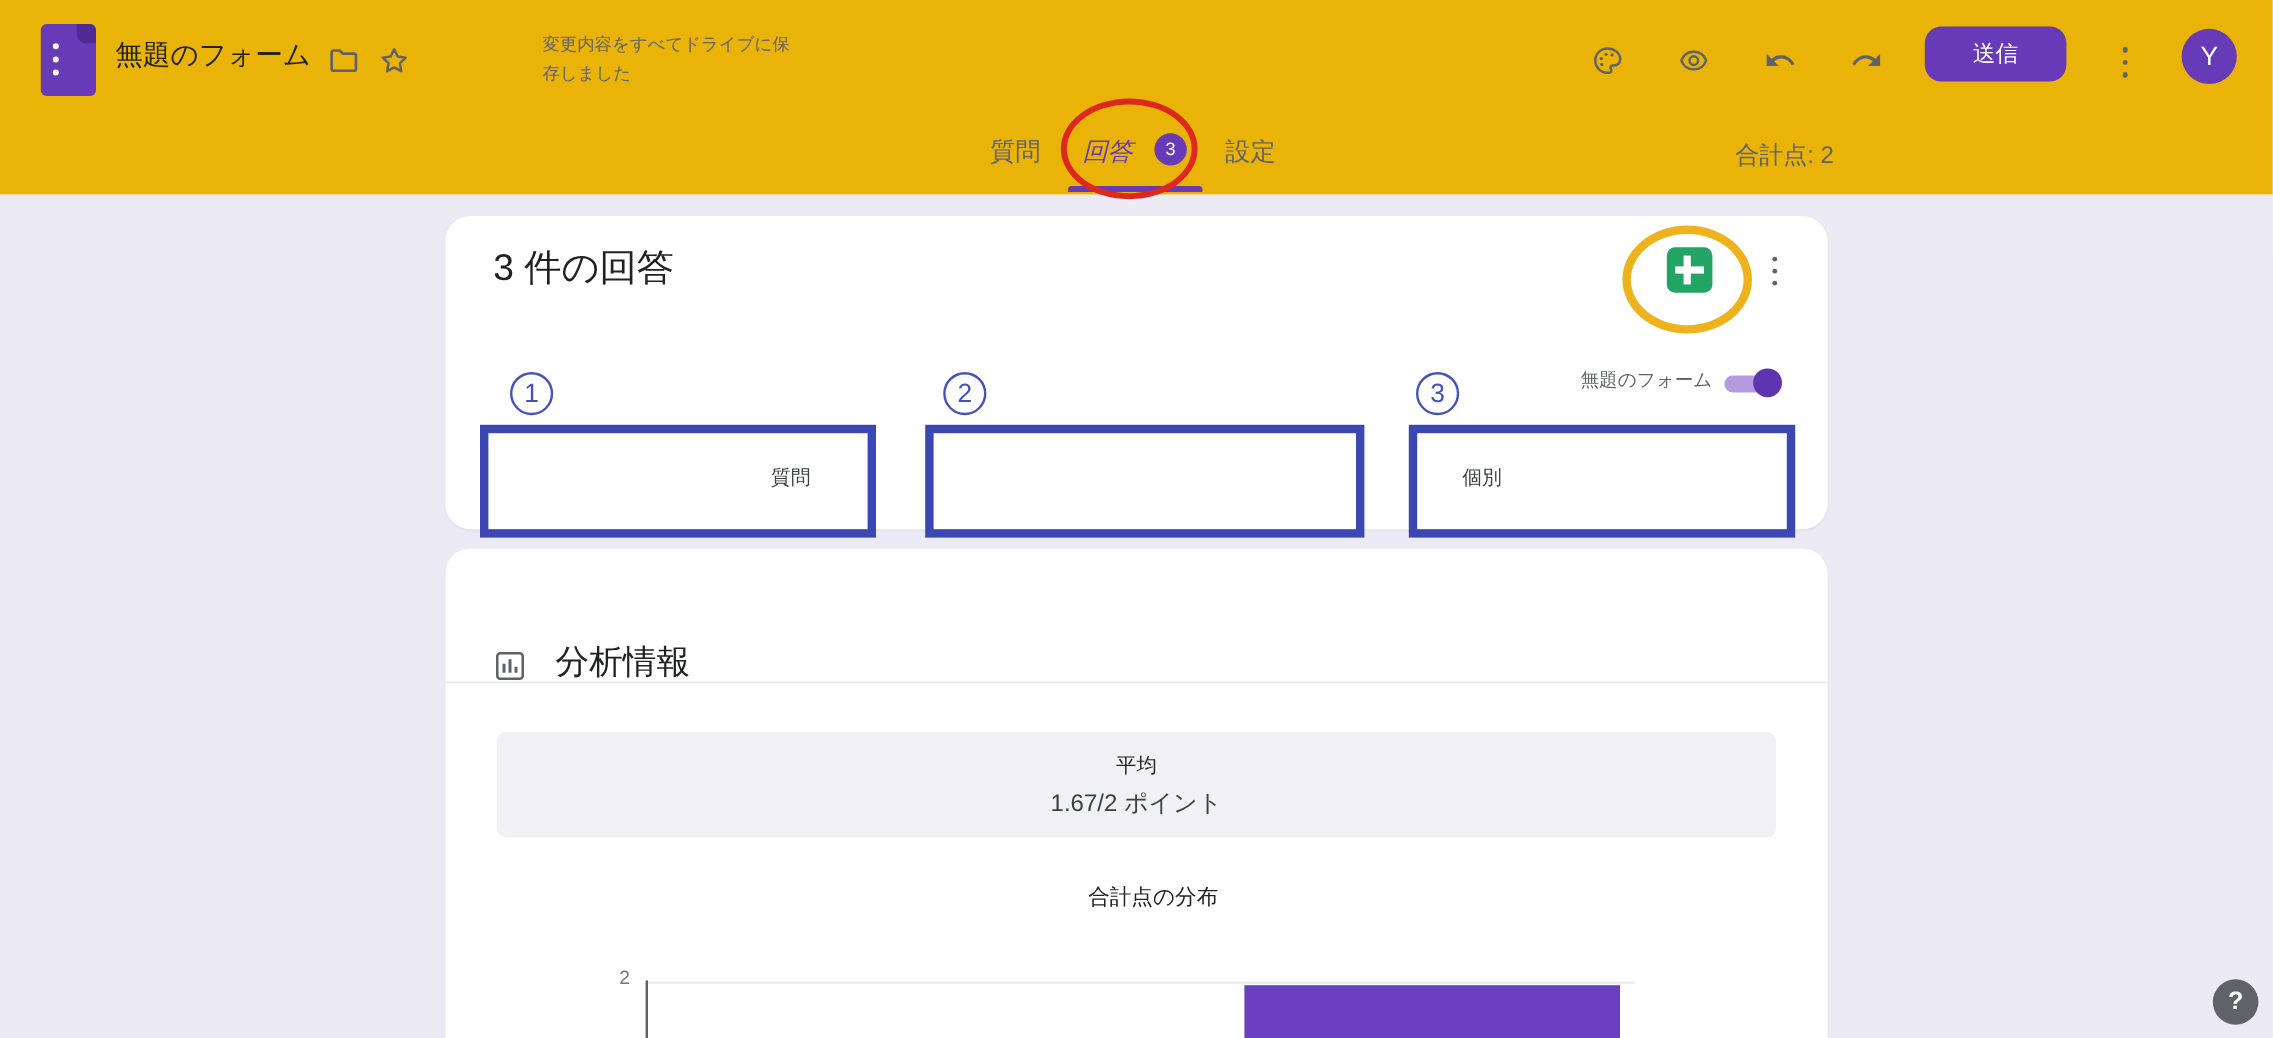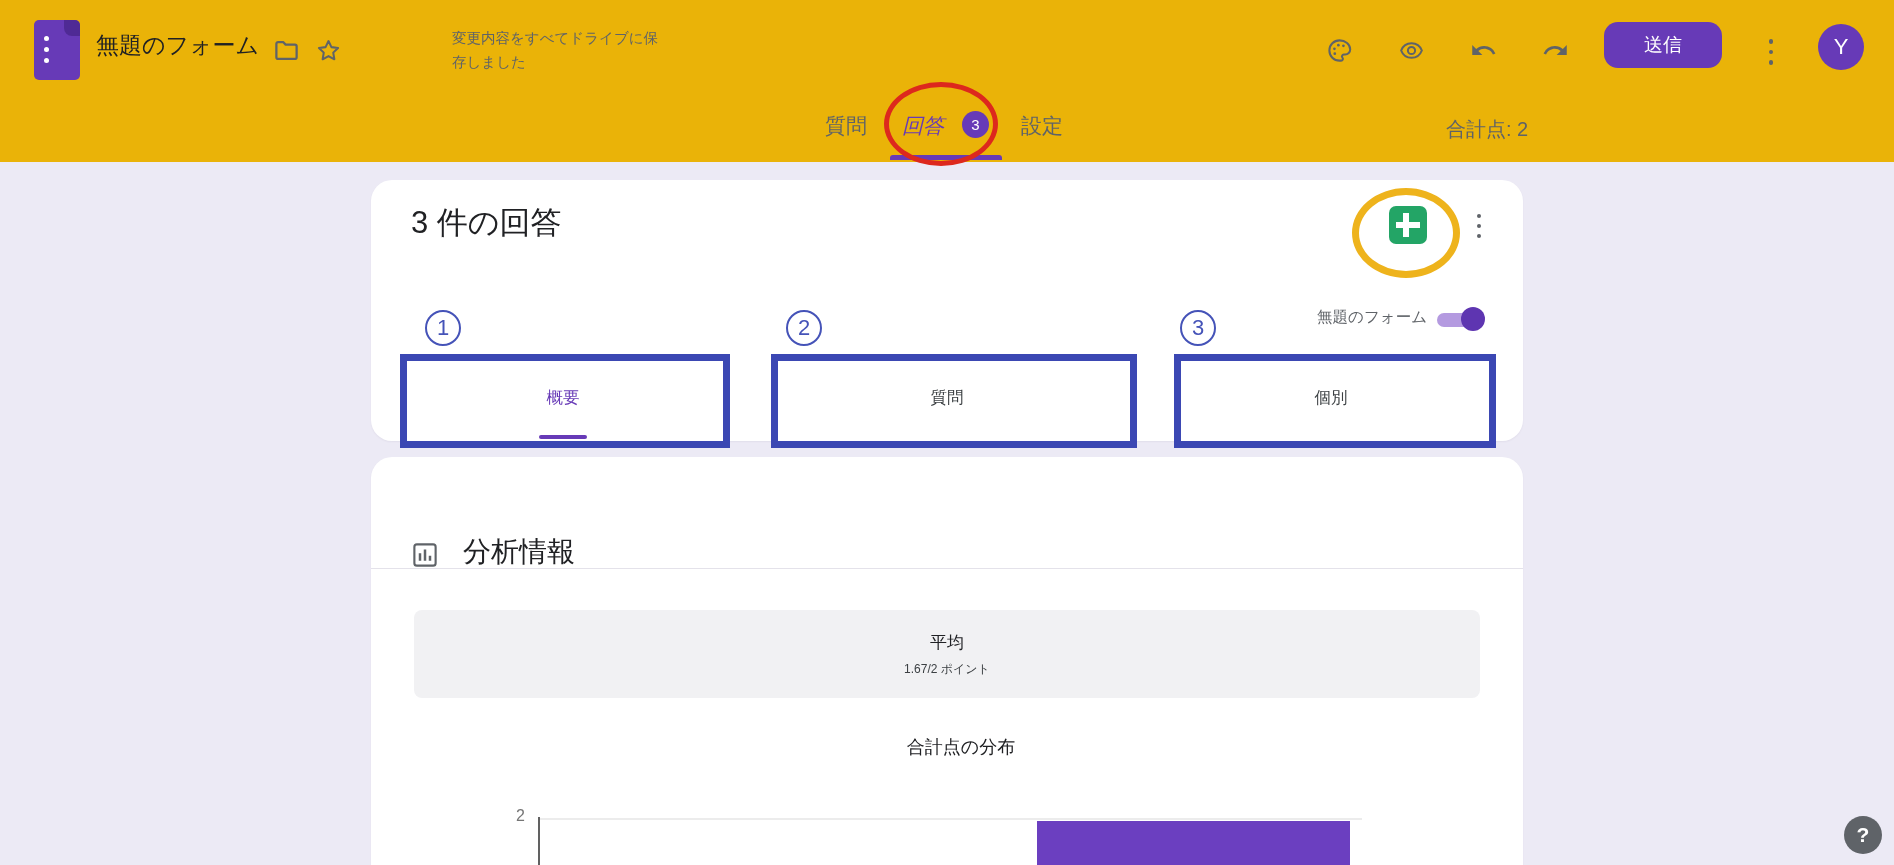--- a/index.html
+++ b/index.html
@@ -66,21 +66,21 @@
 
   .ins-head { position:absolute; left:0; top:0; width:100%; height:111px;margin-top:43px; }
   .ins-icon { position:absolute; left:39px; top:40px; color:#5f6368; }
   .ins-title { position:absolute; left:92px; top:33px; font-size:28px; color:#202124; }
   .ins-divider { position:absolute; left:0; top:111px; width:100%; height:1px; background:#e4e2ea; }
 
   .stats { position:absolute; left:43px; top:153px; width:1066px; display:flex; gap:11px; }
   .stat { flex:1; height:88px; background:#f1f1f3; border-radius:8px;
     display:flex; flex-direction:column; align-items:center; justify-content:center; gap:7px; }
   .stat .lbl { font-size:17px; color:#202124; }
-  .stat .val { font-size:12px; color:#3c4043; }
+  .stat .val { font-size:20px; color:#3c4043; }
 
   .chart-title { position:absolute; left:0; top:278px; width:100%; text-align:center; font-size:18px; color:#202124;padding-left:28px; }
   .ytick { position:absolute; left:124px; top:350px; width:30px; text-align:right; font-size:16px; color:#757575; }
   .yaxis { position:absolute; left:167px; top:360px; width:2px; height:70px; background:#616161; }
   .gridline { position:absolute; left:169px; top:361px; width:822px; height:2px; background:#ececec; }
   .bar { position:absolute; left:666px; top:364px; width:313px; height:66px; background:var(--bar-purple,#6b3fc0); }
 
   
   .red-ellipse { position:absolute; left:884px; top:82px; width:114px; height:84px;
     border:5px solid var(--annotation-red,#dd281d); border-radius:50%; z-index:10; }
@@ -198,24 +198,20 @@
         <i></i>
     </div>
 
     <div class="accepting-label">無題のフォーム</div>
     <div class="toggle">
       <span class="track"></span>
       <span class="knob"></span>
     </div>
 
     <div class="subtabs">
-      <div class="subtab active">
-        <span>概要</span>
-        <span class="ind"></span>
-      </div>
       <div class="subtab">
         <span>質問</span>
       </div>
       <div class="subtab">
         <span>個別</span>
       </div>
     </div>
   </div>
 
   <div class="card" id="insights-card">

